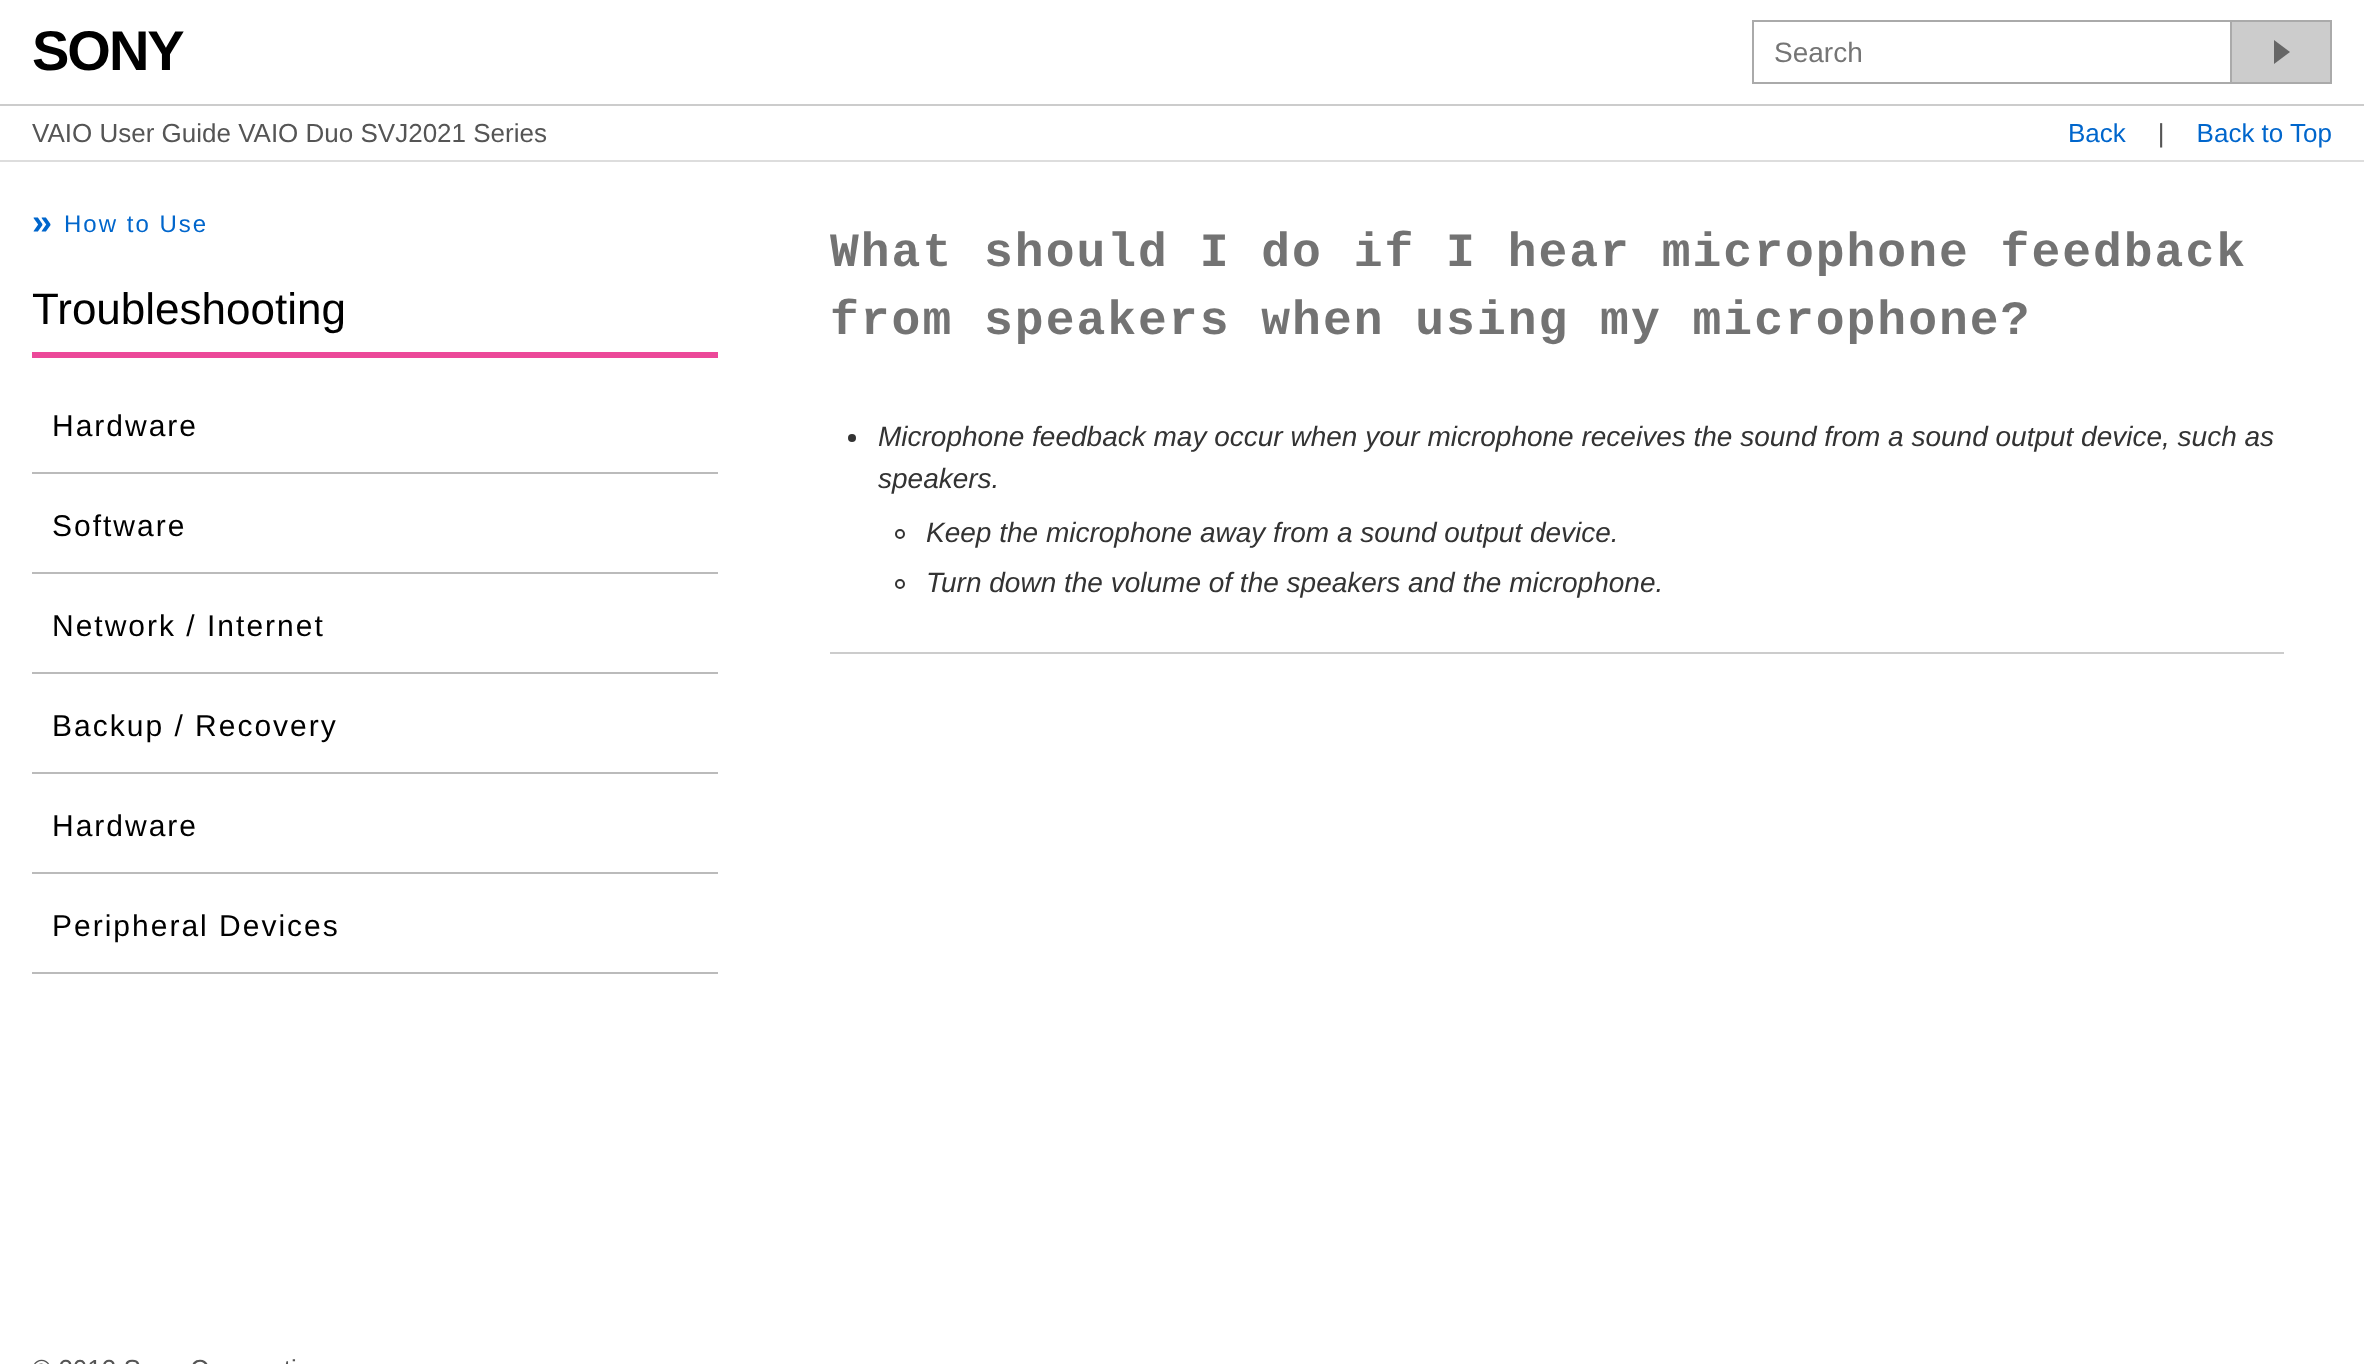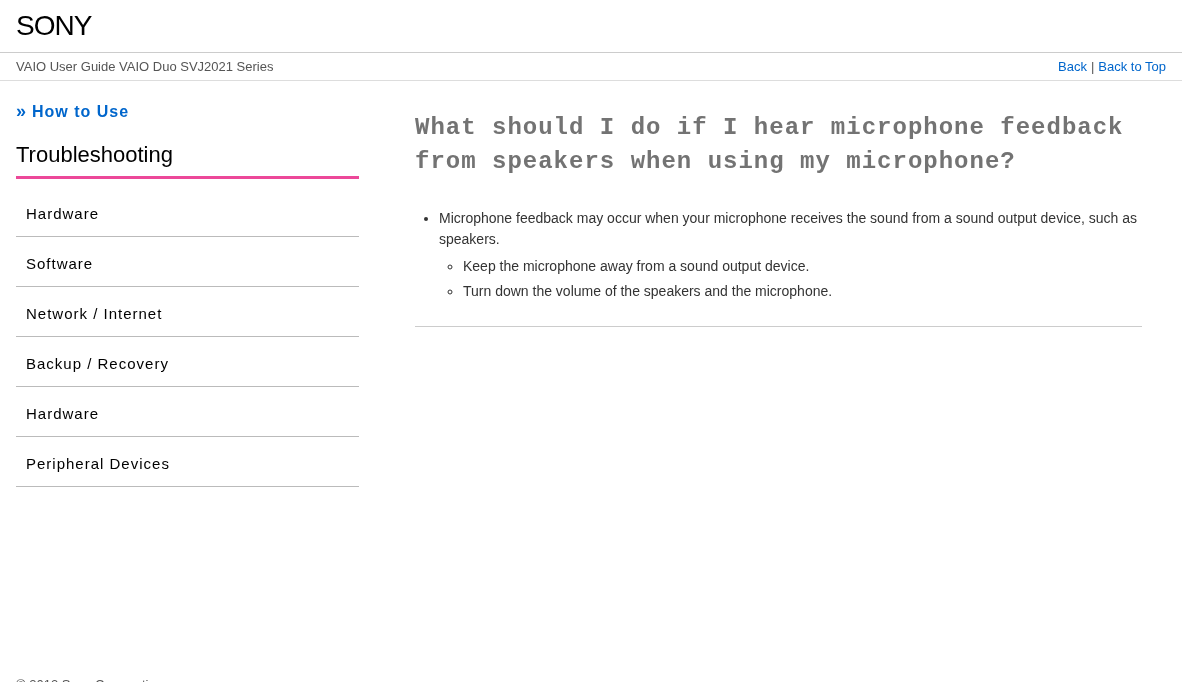--- a/index.html
+++ b/index.html
@@ -22,21 +22,21 @@
       display: flex;
       align-items: center;
       justify-content: space-between;
       padding: 10px 16px;
       border-bottom: 1px solid #ccc;
       background: #fff;
     }
 
     .sony-logo {
       font-size: 28px;
-      font-weight: normal;
+      font-weight: bold;
       letter-spacing: -1px;
       color: #000;
       font-family: 'Arial Black', Arial, sans-serif;
     }
 
     .search-area {
       display: flex;
       align-items: center;
       gap: 0;
     }
@@ -82,21 +82,21 @@
       background: #fff;
     }
 
     .nav-title {
       font-size: 13px;
       color: #555;
     }
 
     .nav-links {
       display: flex;
-      gap: 4px;
+      gap: 16px;
       align-items: center;
       font-size: 13px;
     }
 
     .nav-link {
       color: #0066cc;
       text-decoration: none;
       cursor: pointer;
     }
 
@@ -126,22 +126,22 @@
       margin-bottom: 20px;
     }
 
     .how-to-use-arrow {
       color: #0066cc;
       font-size: 18px;
       font-weight: bold;
     }
 
     .how-to-use-label {
-      font-size: 16px;
-      font-weight: bold;
+      font-size: 12px;
+      font-weight: normal;
       color: #0066cc;
       letter-spacing: 1px;
     }
 
     .troubleshooting-heading {
       font-size: 22px;
       font-weight: normal;
       color: #000;
       margin-bottom: 8px;
       padding-bottom: 8px;
@@ -185,20 +185,21 @@
     .bullet-list {
       list-style: disc;
       margin-left: 24px;
       margin-bottom: 16px;
     }
 
     .bullet-list li {
       margin-bottom: 8px;
       font-size: 14px;
       line-height: 1.5;
+      font-style: italic;
     }
 
     .sub-list {
       list-style: circle;
       margin-left: 24px;
       margin-top: 6px;
     }
 
     .sub-list li {
       margin-bottom: 4px;
@@ -211,20 +212,26 @@
       font-size: 13px;
       color: #555;
       border-top: none;
     }
   </style>
 </head>
 <body>
 
 <div class="header">
   <div class="sony-logo">SONY</div>
+  <div class="search-area">
+    <input class="search-input" type="text" placeholder="Search" style="">
+    <button class="search-button">
+      <div class="search-button-arrow"></div>
+    </button>
+  </div>
 </div>
 
 <div class="nav-bar">
   <span class="nav-title">VAIO User Guide VAIO Duo SVJ2021 Series</span>
   <div class="nav-links">
     <a class="nav-link">Back</a>
     <span class="nav-separator">|</span>
     <a class="nav-link">Back to Top</a>
   </div>
 </div>

